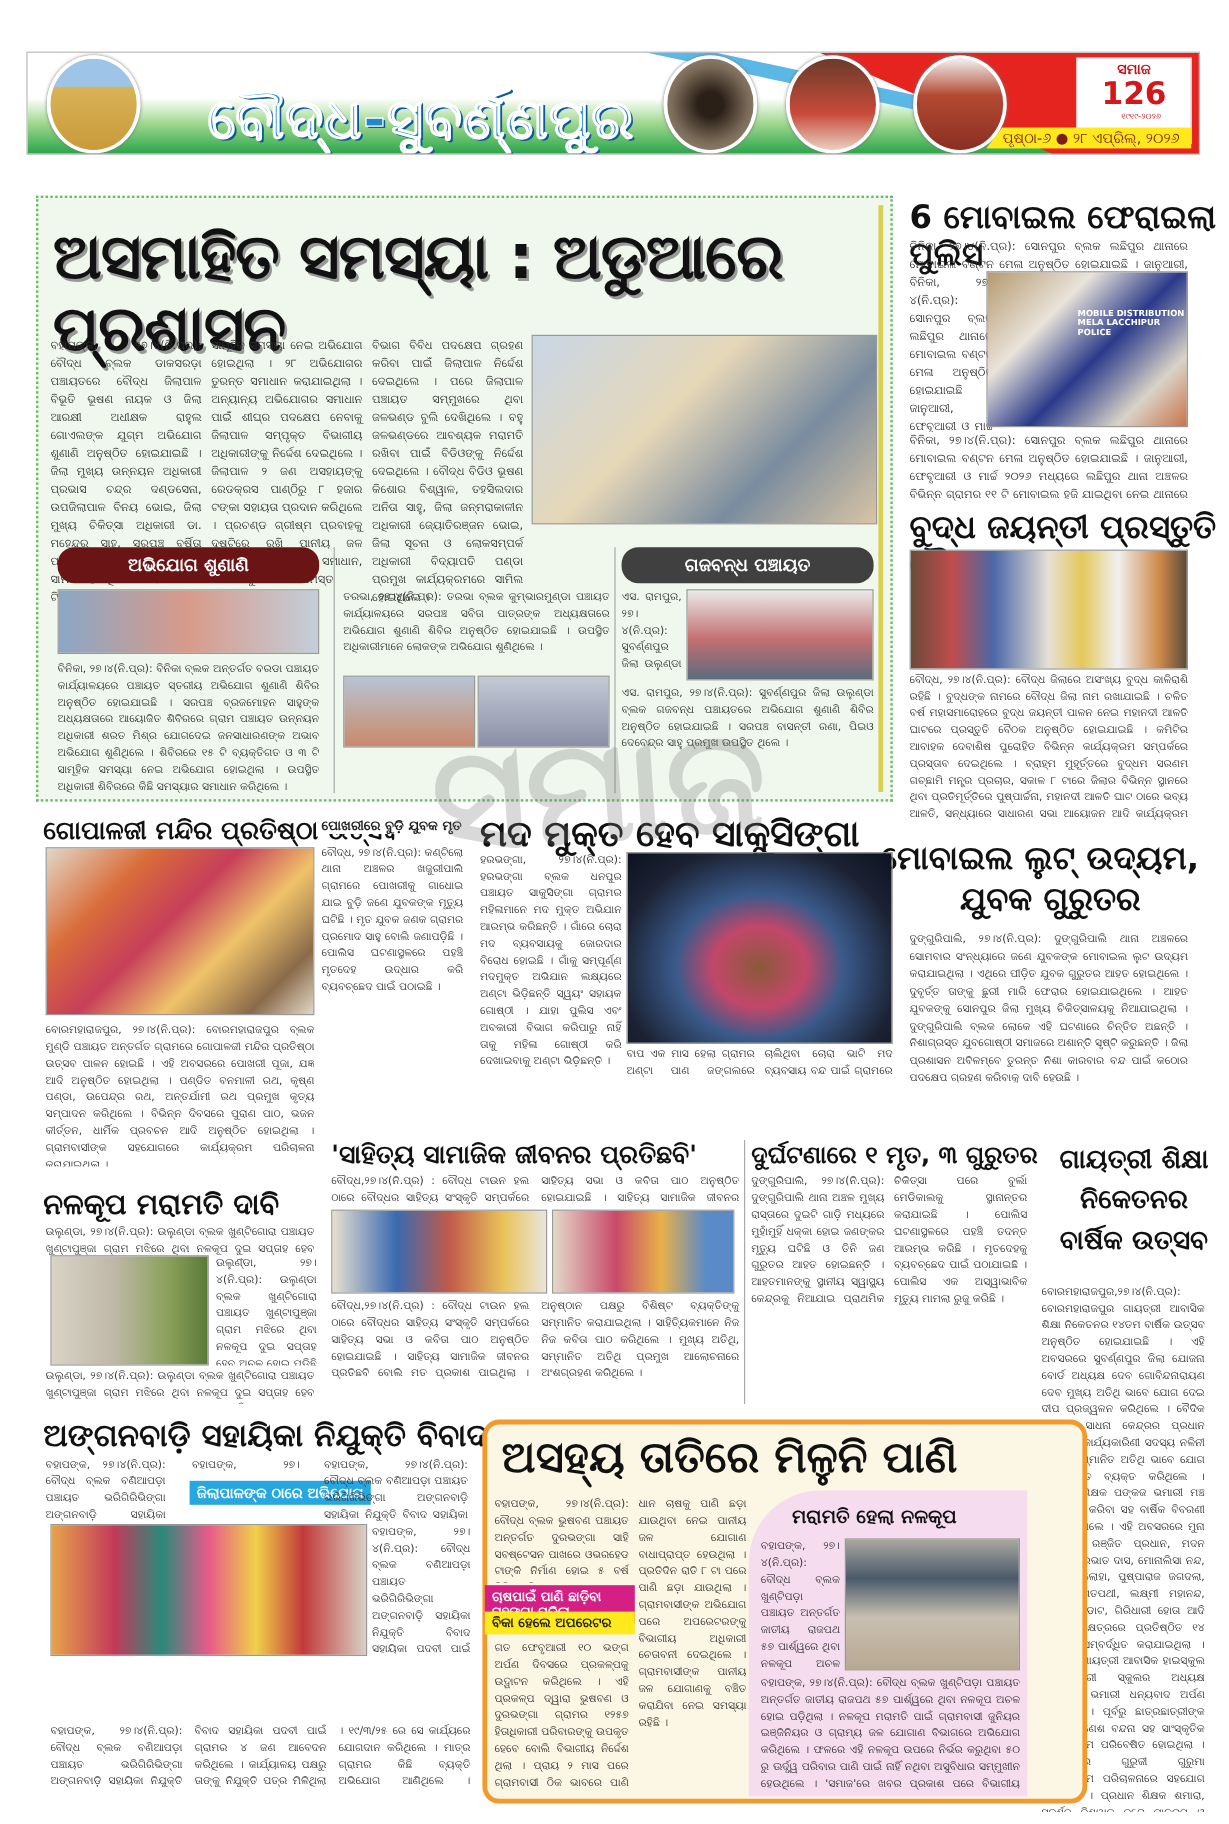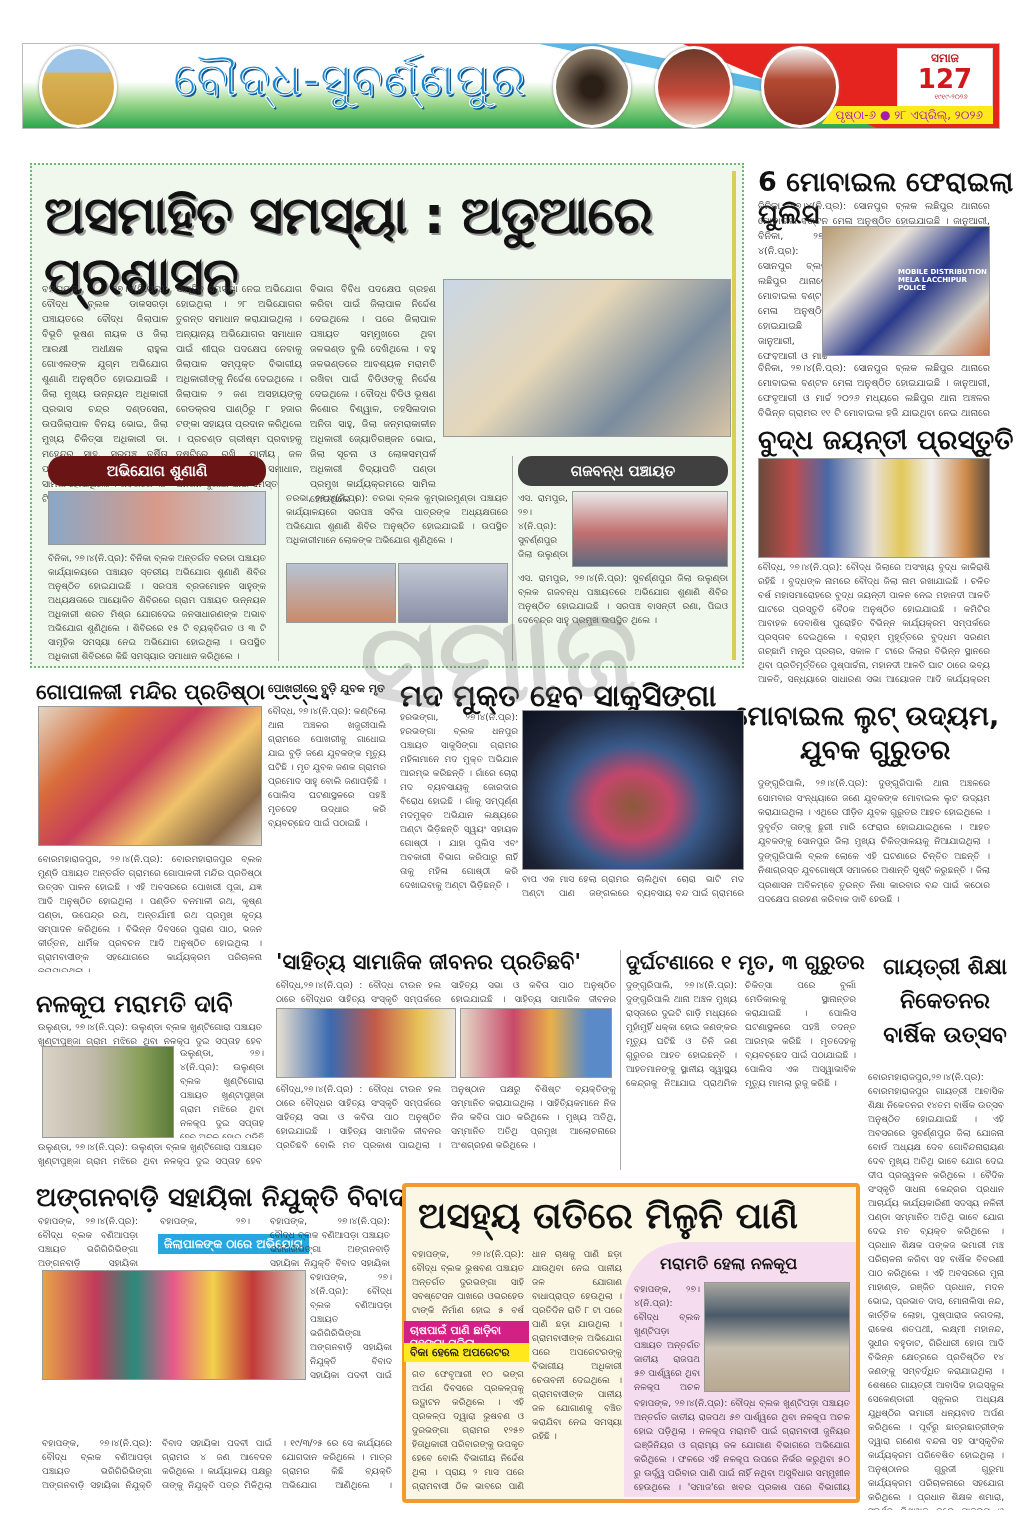--- a/index.html
+++ b/index.html
@@ -2,58 +2,58 @@
 <html><head>
 <meta charset="utf-8">
 <style>
   * { box-sizing: border-box; margin: 0; padding: 0; }
   body { width: 1024px; height: 1520px; background: #fff; font-family: "DejaVu Sans", sans-serif; color: #222; position: relative; overflow: hidden; }
   .abs { position: absolute; }
   .masthead { left: 22px; top: 43px; width: 978px; height: 86px; border: 1px solid #bbb; overflow: hidden;
     background: linear-gradient(to bottom, #ffffff 0%, #ffffff 45%, #9fd88e 70%, #2aa64a 100%); }
   .mast-stripe-blue { position: absolute; left: 480px; top: -20px; width: 600px; height: 12px; background: #5bb8e6; transform: rotate(12deg); transform-origin: left top; }
   .mast-red { position: absolute; left: 660px; top: 0; width: 330px; height: 86px; background: #e52420; clip-path: polygon(0 0, 100% 0, 100% 100%, 60% 100%); }
-  .mast-title { position: absolute; left: 150px; top: 8px; font-size: 46px; font-weight: normal; color: #1e88d0; -webkit-text-stroke: 1px #fff; text-shadow: 2px 2px 0 #0d5a98; letter-spacing: 1px; }
+  .mast-title { position: absolute; left: 150px; top: 28px; font-size: 46px; font-weight: bold; color: #1e88d0; -webkit-text-stroke: 1px #fff; text-shadow: 2px 2px 0 #0d5a98; letter-spacing: 1px; }
   .circle-photo { position: absolute; width: 78px; height: 82px; border-radius: 50%; border: 3px solid #fff; box-shadow: 0 0 3px #777; }
   .logo-box { position: absolute; right: 6px; top: 4px; width: 96px; height: 72px; background: #fff; border: 1px solid #ddd; text-align: center; }
   .logo-small { font-size: 12px; color: #c0161a; font-weight: bold; margin-top: 2px; }
   .logo-num { font-size: 26px; color: #d3171b; font-weight: bold; line-height: 28px; }
   .logo-years { font-size: 7px; color: #c0161a; margin-left: 12px; }
-  .page-date { position: absolute; right: 6px; bottom: 4px; background: #ffe81c; padding: 2px 10px 2px 14px; font-size: 12px; color: #a21caf; clip-path: polygon(8% 0, 100% 0, 100% 100%, 0 100%); }
+  .page-date { position: absolute; right: 6px; bottom: 4px; background: #ffe81c; padding: 2px 10px 2px 14px; font-size: 12px; color: #7f1d1d; clip-path: polygon(8% 0, 100% 0, 100% 100%, 0 100%); }
   .main-box { left: 30px; top: 163px; width: 714px; height: 505px; border: 2px dotted #6cbb6c; background: #f0f7ec; }
   .main-box-inner { position: absolute; left: 6px; top: 6px; right: 6px; bottom: 6px; border-right: 4px solid #d8d050; }
   .headline-xl { font-size: 52px; font-weight: bold; color: #111; text-shadow: 2px 2px 0 #999; letter-spacing: -1px; }
   .headline-l { font-size: 28px; font-weight: bold; color: #111; }
   .headline-m { font-size: 22px; font-weight: bold; color: #111; }
   .body-text { font-size: 9.5px; line-height: 15px; color: #333; text-align: justify; }
   .col { position: absolute; }
   .photo { position: absolute; border: 1px solid #999; }
   .pill { position: absolute; height: 30px; border-radius: 14px; color: #fff; font-size: 15px; font-weight: bold; text-align: center; line-height: 30px; }
   .sep-v { position: absolute; width: 1px; background: #aaa; }
-  .water-box { left: 402px; top: 1183px; width: 458px; height: 320px; border: 4px solid #f39a2c; background: #fbf7e4; border-radius: 4px; }
+  .water-box { left: 402px; top: 1183px; width: 504px; height: 320px; border: 4px solid #f39a2c; background: #fbf7e4; border-radius: 14px; }
   .sub-pink-box { position: absolute; left: 218px; top: 55px; width: 232px; height: 255px; background: #f6dcef; border-radius: 60px 0 0 0; }
   .tag-magenta { position: absolute; background: #d41f84; color: #fff; font-size: 11px; font-weight: bold; padding: 3px 6px; }
   .tag-yellow { position: absolute; background: #ffe81c; color: #222; font-size: 11px; font-weight: bold; padding: 3px 6px; }
   .tag-blue { position: absolute; background: #27a7e0; color: #fff; font-size: 12px; font-weight: bold; padding: 3px 6px; }
   .watermark { left: 360px; top: 590px; font-size: 120px; color: rgba(120,120,120,0.28); font-weight: bold; pointer-events: none; transform: rotate(-4deg); }
 </style>
 </head>
 <body>
 
 <div class="abs masthead">
   <div class="mast-stripe-blue"></div>
   <div class="mast-red"></div>
   <div class="circle-photo" style="left:16px;top:2px;background:linear-gradient(to bottom,#9ec5e8 0%,#9ec5e8 30%,#d8b255 32%,#c99a3a 100%);"></div>
   <div class="mast-title">ବୌଦ୍ଧ-ସୁବର୍ଣ୍ଣପୁର</div>
   <div class="circle-photo" style="left:530px;top:2px;background:radial-gradient(circle,#2b2018 20%,#7a6a58 60%,#a99a86 100%);"></div>
   <div class="circle-photo" style="left:632px;top:2px;background:linear-gradient(to bottom,#6b3b2a,#c84a3a 60%,#e8d0c0);"></div>
   <div class="circle-photo" style="left:738px;top:2px;background:linear-gradient(to bottom,#f0f0f0 0%,#b34a32 40%,#8a2f22 100%);"></div>
   <div class="logo-box">
     <div class="logo-small">ସମାଜ</div>
-    <div class="logo-num">127</div>
+    <div class="logo-num">126</div>
     <div class="logo-years">୧୯୧୯-୨୦୨୬</div>
   </div>
   <div class="page-date">
     <span>ପୃଷ୍ଠା-୬</span>
     <span> ● </span>
     <span>୨୮ ଏପ୍ରିଲ୍, ୨୦୨୬</span>
   </div>
 </div>
 
 <div class="abs main-box">
@@ -79,21 +79,21 @@
     <div class="col body-text" style="left:480px;top:320px;width:50px;font-size:9px;line-height:14px;height:70px;overflow:hidden;">ଏସ. ରାମପୁର, ୨୭।୪(ନି.ପ୍ର): ସୁବର୍ଣ୍ଣପୁର ଜିଲା ଉଲୁଣ୍ଡା ବ୍ଲକ ଗଜବନ୍ଧ ପଞ୍ଚାୟତରେ ଅଭିଯୋଗ ଶୁଣାଣି ଶିବିର ଅନୁଷ୍ଠିତ ହୋଇଯାଇଛି । ସରପଞ୍ଚ ବାସନ୍ତୀ ରଣା, ପିଇଓ ଦେବେନ୍ଦ୍ର ସାହୁ ପ୍ରମୁଖ ଉପସ୍ଥିତ ଥିଲେ ।</div>
     <div class="photo" style="left:534px;top:320px;width:156px;height:76px;background:linear-gradient(to bottom,#eaeaea,#c26f6f 55%,#5d6b7d);"></div>
     <div class="col body-text" style="left:480px;top:400px;width:210px;font-size:9px;line-height:14px;">ଏସ. ରାମପୁର, ୨୭।୪(ନି.ପ୍ର): ସୁବର୍ଣ୍ଣପୁର ଜିଲା ଉଲୁଣ୍ଡା ବ୍ଲକ ଗଜବନ୍ଧ ପଞ୍ଚାୟତରେ ଅଭିଯୋଗ ଶୁଣାଣି ଶିବିର ଅନୁଷ୍ଠିତ ହୋଇଯାଇଛି । ସରପଞ୍ଚ ବାସନ୍ତୀ ରଣା, ପିଇଓ ଦେବେନ୍ଦ୍ର ସାହୁ ପ୍ରମୁଖ ଉପସ୍ଥିତ ଥିଲେ ।</div>
   </div>
 </div>
 
 <div class="abs headline-l" style="left:758px;top:166px;font-size:27px;">6 ମୋବାଇଲ ଫେରାଇଲା ପୁଲିସ</div>
 <div class="abs body-text" style="left:758px;top:198px;width:232px;height:30px;overflow:hidden;">ବିନିକା, ୨୭।୪(ନି.ପ୍ର): ସୋନପୁର ବ୍ଲକ ଲଛିପୁର ଥାନାରେ ମୋବାଇଲ ବଣ୍ଟନ ମେଳା ଅନୁଷ୍ଠିତ ହୋଇଯାଇଛି । ଜାନୁଆରୀ, ଫେବୃଆରୀ ଓ ମାର୍ଚ୍ଚ ୨୦୨୬ ମଧ୍ୟରେ ଲଛିପୁର ଥାନା ଅଞ୍ଚଳର ବିଭିନ୍ନ ଗ୍ରାମର ୧୧ ଟି ମୋବାଇଲ ହଜି ଯାଇଥିବା ନେଇ ଥାନାରେ ଅଭିଯୋଗ ହୋଇଥିଲା । ଥାନା ଅଧିକାରୀ ଯଯାତି କେଶରୀ ସାହୁଙ୍କ ପ୍ରଚେଷ୍ଟାରେ ମୋବାଇଲ ଗୁଡ଼ିକ ଉଦ୍ଧାର କରାଯାଇଥିଲା । ସୋମବାର ସୋନପୁର ଏସଡିପିଓ କଲ୍ୟାଣୀ ବେହେରାଙ୍କ ଉପସ୍ଥିତିରେ ଅଭିଯୋଗ କରିଥିବା ୧୧ ଜଣ ବ୍ୟକ୍ତିଙ୍କୁ ଥାନାକୁ ଡାକି ସେମାନଙ୍କ ବିଲ୍ ପତ୍ର ଯାଞ୍ଚ କରି ମୋବାଇଲ ଗୁଡ଼ିକୁ ଫେରସ୍ତ କରାଯାଇଥିବା ସୂଚନା । ହଜି ଯାଇଥିବା ମୋବାଇଲ ପାଇବା ପରେ ହିତାଧିକାରୀ ଥାନା ଅଧିକାରୀ ଶ୍ରୀ ସାହୁଙ୍କୁ ସାଧୁବାଦ ଜଣାଇଥିଲେ ।</div>
 <div class="abs body-text" style="left:758px;top:228px;width:70px;height:132px;overflow:hidden;">ବିନିକା, ୨୭।୪(ନି.ପ୍ର): ସୋନପୁର ବ୍ଲକ ଲଛିପୁର ଥାନାରେ ମୋବାଇଲ ବଣ୍ଟନ ମେଳା ଅନୁଷ୍ଠିତ ହୋଇଯାଇଛି । ଜାନୁଆରୀ, ଫେବୃଆରୀ ଓ ମାର୍ଚ୍ଚ ୨୦୨୬ ମଧ୍ୟରେ ଲଛିପୁର ଥାନା ଅଞ୍ଚଳର ବିଭିନ୍ନ ଗ୍ରାମର ୧୧ ଟି ମୋବାଇଲ ହଜି ଯାଇଥିବା ନେଇ ଥାନାରେ ଅଭିଯୋଗ ହୋଇଥିଲା । ଥାନା ଅଧିକାରୀ ଯଯାତି କେଶରୀ ସାହୁଙ୍କ ପ୍ରଚେଷ୍ଟାରେ ମୋବାଇଲ ଗୁଡ଼ିକ ଉଦ୍ଧାର କରାଯାଇଥିଲା । ସୋମବାର ସୋନପୁର ଏସଡିପିଓ କଲ୍ୟାଣୀ ବେହେରାଙ୍କ ଉପସ୍ଥିତିରେ ଅଭିଯୋଗ କରିଥିବା ୧୧ ଜଣ ବ୍ୟକ୍ତିଙ୍କୁ ଥାନାକୁ ଡାକି ସେମାନଙ୍କ ବିଲ୍ ପତ୍ର ଯାଞ୍ଚ କରି ମୋବାଇଲ ଗୁଡ଼ିକୁ ଫେରସ୍ତ କରାଯାଇଥିବା ସୂଚନା । ହଜି ଯାଇଥିବା ମୋବାଇଲ ପାଇବା ପରେ ହିତାଧିକାରୀ ଥାନା ଅଧିକାରୀ ଶ୍ରୀ ସାହୁଙ୍କୁ ସାଧୁବାଦ ଜଣାଇଥିଲେ ।</div>
 <div class="photo abs" style="left:822px;top:226px;width:168px;height:130px;background:linear-gradient(135deg,#b59a70 0%,#e9e3da 30%,#2a3a8a 55%,#d9d3c8 80%,#c8744a 100%);">
-  <div style="position:absolute;left:75px;top:30px;font-size:7px;color:#fff;font-weight:bold;width:90px;margin-top:11px;">MOBILE DISTRIBUTION MELA LACCHIPUR POLICE</div>
+  <div style="position:absolute;left:75px;top:30px;font-size:7px;color:#fff;font-weight:bold;width:90px;">MOBILE DISTRIBUTION MELA LACCHIPUR POLICE</div>
 </div>
 <div class="abs body-text" style="left:758px;top:360px;width:232px;height:60px;overflow:hidden;">ବିନିକା, ୨୭।୪(ନି.ପ୍ର): ସୋନପୁର ବ୍ଲକ ଲଛିପୁର ଥାନାରେ ମୋବାଇଲ ବଣ୍ଟନ ମେଳା ଅନୁଷ୍ଠିତ ହୋଇଯାଇଛି । ଜାନୁଆରୀ, ଫେବୃଆରୀ ଓ ମାର୍ଚ୍ଚ ୨୦୨୬ ମଧ୍ୟରେ ଲଛିପୁର ଥାନା ଅଞ୍ଚଳର ବିଭିନ୍ନ ଗ୍ରାମର ୧୧ ଟି ମୋବାଇଲ ହଜି ଯାଇଥିବା ନେଇ ଥାନାରେ ଅଭିଯୋଗ ହୋଇଥିଲା । ଥାନା ଅଧିକାରୀ ଯଯାତି କେଶରୀ ସାହୁଙ୍କ ପ୍ରଚେଷ୍ଟାରେ ମୋବାଇଲ ଗୁଡ଼ିକ ଉଦ୍ଧାର କରାଯାଇଥିଲା । ସୋମବାର ସୋନପୁର ଏସଡିପିଓ କଲ୍ୟାଣୀ ବେହେରାଙ୍କ ଉପସ୍ଥିତିରେ ଅଭିଯୋଗ କରିଥିବା ୧୧ ଜଣ ବ୍ୟକ୍ତିଙ୍କୁ ଥାନାକୁ ଡାକି ସେମାନଙ୍କ ବିଲ୍ ପତ୍ର ଯାଞ୍ଚ କରି ମୋବାଇଲ ଗୁଡ଼ିକୁ ଫେରସ୍ତ କରାଯାଇଥିବା ସୂଚନା । ହଜି ଯାଇଥିବା ମୋବାଇଲ ପାଇବା ପରେ ହିତାଧିକାରୀ ଥାନା ଅଧିକାରୀ ଶ୍ରୀ ସାହୁଙ୍କୁ ସାଧୁବାଦ ଜଣାଇଥିଲେ ।</div>
 
 <div class="abs headline-l" style="left:758px;top:424px;font-size:27px;">ବୁଦ୍ଧ ଜୟନ୍ତୀ ପ୍ରସ୍ତୁତି ବୈଠକ</div>
 <div class="photo abs" style="left:758px;top:458px;width:232px;height:100px;background:linear-gradient(to right,#6b4a3a 0%,#c04d4d 15%,#4b68a8 30%,#e7e0d6 50%,#e3c85a 62%,#f0f0f0 75%,#cf8a4a 90%,#5a4a3a 100%);"></div>
 <div class="abs body-text" style="left:758px;top:560px;width:232px;font-size:9px;line-height:14px;height:124px;overflow:hidden;">ବୌଦ୍ଧ, ୨୭।୪(ନି.ପ୍ର): ବୌଦ୍ଧ ଜିଲାରେ ଅସଂଖ୍ୟ ବୁଦ୍ଧ କାଳିରାଶି ରହିଛି । ବୁଦ୍ଧଙ୍କ ନାମରେ ବୌଦ୍ଧ ଜିଲା ନାମ ରଖାଯାଇଛି । ଚଳିତ ବର୍ଷ ମହାସମାରୋହରେ ବୁଦ୍ଧ ଜୟନ୍ତୀ ପାଳନ ନେଇ ମହାନଦୀ ଆଳତି ଘାଟରେ ପ୍ରସ୍ତୁତି ବୈଠକ ଅନୁଷ୍ଠିତ ହୋଇଯାଇଛି । କମିଟିର ଆବାହକ ଦେବାଶିଷ ପୁରୋହିତ ବିଭିନ୍ନ କାର୍ଯ୍ୟକ୍ରମ ସମ୍ପର୍କରେ ପ୍ରସ୍ତାବ ଦେଇଥିଲେ । ବ୍ରାହ୍ମ ମୁହୂର୍ତ୍ତରେ ବୁଦ୍ଧମ ସରଣମ ଗଚ୍ଛାମି ମନ୍ତ୍ର ପ୍ରଚାର, ସକାଳ ୮ ଟାରେ ଜିଲାର ବିଭିନ୍ନ ସ୍ଥାନରେ ଥିବା ପ୍ରତିମୂର୍ତ୍ତିରେ ପୁଷ୍ପାର୍ଚ୍ଚନା, ମହାନଦୀ ଆଳତି ଘାଟ ଠାରେ ଭବ୍ୟ ଆଳତି, ସନ୍ଧ୍ୟାରେ ସାଧାରଣ ସଭା ଆୟୋଜନ ଆଦି କାର୍ଯ୍ୟକ୍ରମ ସମ୍ପର୍କରେ ବୁଦ୍ଧିଜୀବୀ ଅଦିତ୍ୟ ଦାସ, ବିଶ୍ୱେଶ୍ୱର ପୃଷ୍ଟି, ଚିତ୍ତରଞ୍ଜନ ଦାଶ ମତ ପ୍ରକାଶ କରିଥିଲେ । ବିଭିନ୍ନ କାର୍ଯ୍ୟକ୍ରମରେ ବୁଦ୍ଧିଜୀବୀ, ଐତିହାସିକ, ଶିକ୍ଷାବିତ ଓ ସାମ୍ବାଦିକ ମାନଙ୍କୁ ସାମିଲ କରିବା ପାଇଁ ପ୍ରସ୍ତାବ ଦେଇଥିଲେ । ମିତ୍ରପ୍ରସାଦ ମିଶ୍ର, ସୂର୍ଯ୍ୟନାରାୟଣ ପଣ୍ଡା, ଜିତେନ୍ଦ୍ର ବେହେରା, ବାଞ୍ଛାନିଧି ମହାପାତ୍ର, ପ୍ରମୋଦିନି ସୋଠା, ବାସୁଦେବ ପଣ୍ଡା ପ୍ରମୁଖ ଆଲୋଚନାରେ ଅଂଶଗ୍ରହଣ କରିଥିଲେ ।</div>
 
 <div class="abs headline-l" style="left:734px;top:700px;font-size:27px;">ମୋବାଇଲ ଲୁଟ୍ ଉଦ୍ୟମ,</div>
 <div class="abs headline-l" style="left:800px;top:734px;font-size:27px;">ଯୁବକ ଗୁରୁତର</div>
 <div class="abs body-text" style="left:758px;top:776px;width:232px;font-size:9px;line-height:14.5px;height:126px;overflow:hidden;">ଦୁଙ୍ଗୁରିପାଲି, ୨୭।୪(ନି.ପ୍ର): ଦୁଙ୍ଗୁରିପାଲି ଥାନା ଅଞ୍ଚଳରେ ସୋମବାର ସଂନ୍ଧ୍ୟାରେ ଜଣେ ଯୁବକଙ୍କ ମୋବାଇଲ ଲୁଟ ଉଦ୍ୟମ କରାଯାଇଥିଲା । ଏଥିରେ ପୀଡ଼ିତ ଯୁବକ ଗୁରୁତର ଆହତ ହୋଇଥିଲେ । ଦୁବୃର୍ତ୍ତ ତାଙ୍କୁ ଛୁରୀ ମାରି ଫେରାର ହୋଇଯାଇଥିଲେ । ଆହତ ଯୁବକଙ୍କୁ ସୋନପୁର ଜିଲା ମୁଖ୍ୟ ଚିକିତ୍ସାଳୟକୁ ନିଆଯାଇଥିଲା । ଦୁଙ୍ଗୁରିପାଲି ବ୍ଲକ ଲୋକେ ଏହି ଘଟଣାରେ ଚିନ୍ତିତ ଅଛନ୍ତି । ନିଶାଗ୍ରସ୍ତ ଯୁବଗୋଷ୍ଠୀ ସମାଜରେ ଅଶାନ୍ତି ସୃଷ୍ଟି କରୁଛନ୍ତି । ଜିଲା ପ୍ରଶାସନ ଅବିଳମ୍ବେ ତୁରନ୍ତ ନିଶା କାରବାର ବନ୍ଦ ପାଇଁ କଠୋର ପଦକ୍ଷେପ ଗ୍ରହଣ କରିବାକୁ ଦାବି ହେଉଛି ।</div>

